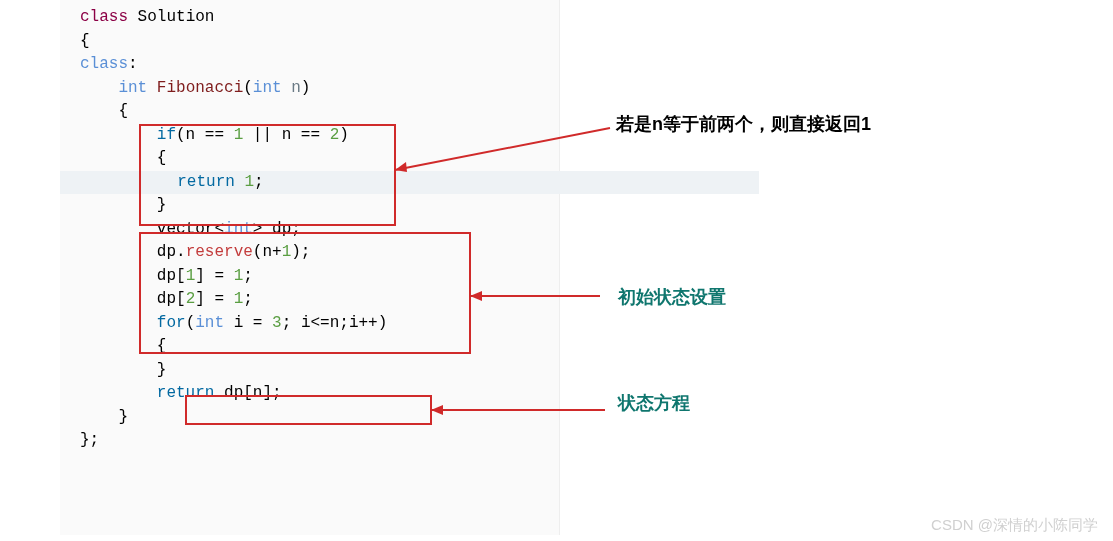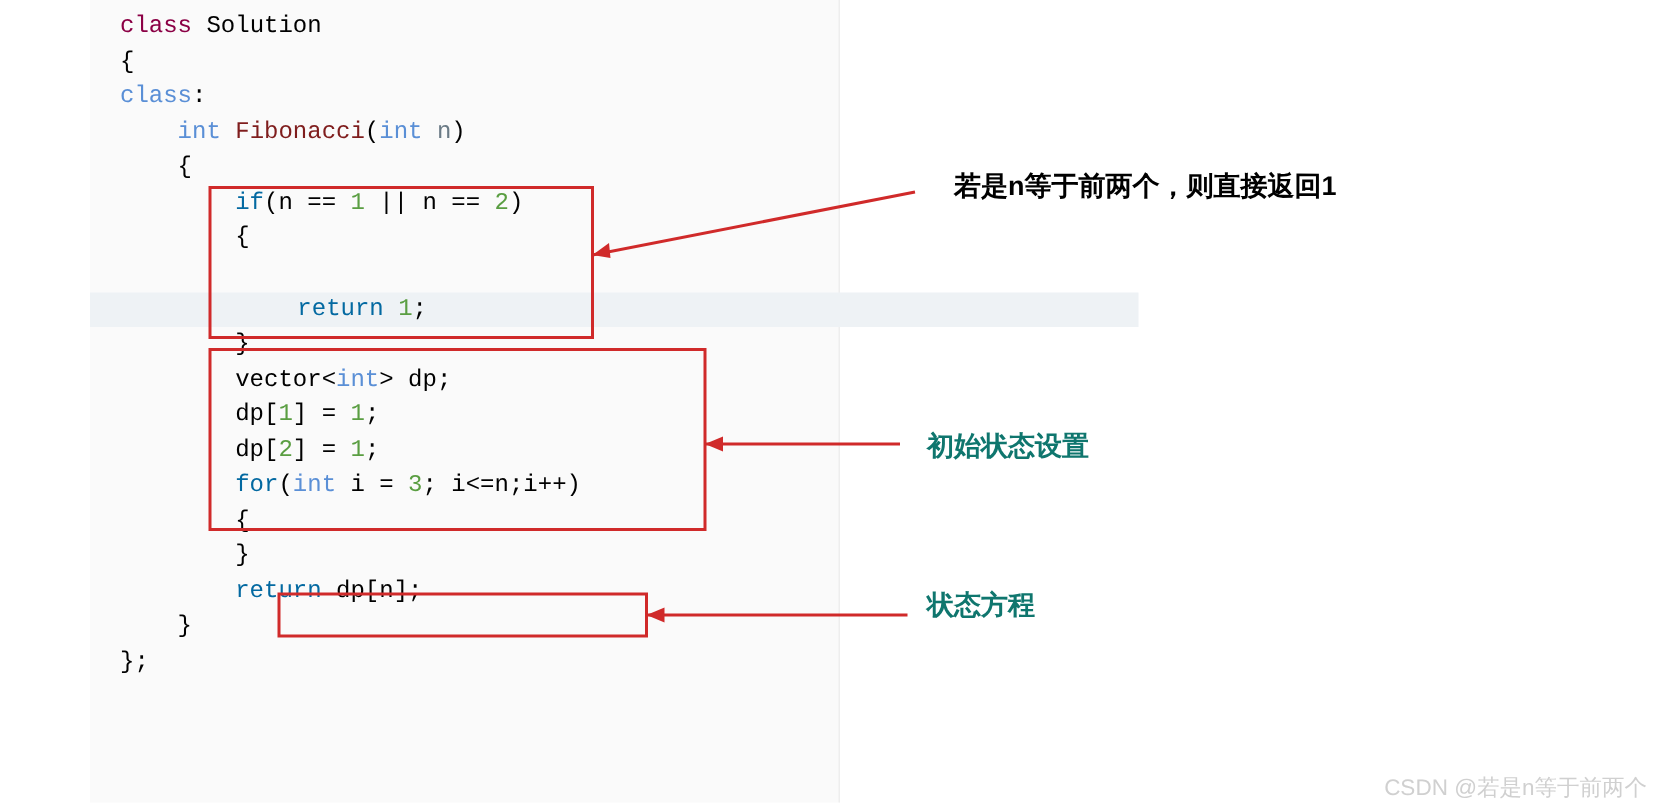--- a/index.html
+++ b/index.html
@@ -20,23 +20,22 @@
     padding: 6px 0 0 20px;
     line-height: 23.5px;
     background: #fafafa;
     border-right: 1px solid #eee;
     height: 535px;
   }
   .line { white-space: pre; }
   .highlight-line {
     background: #eef2f5;
     margin-left: -20px;
-    padding-left: 23px;
+    padding-left: 2px;
     margin-right: -200px;
-    margin-top: 24px;
   }
   .kw-class { color: #8b0045; }
   .type { color: #5a8fd6; }
   .kw-public { color: #5a8fd6; }
   .fn { color: #7f1d1d; }
   .kw-flow { color: #0369a1; }
   .num { color: #5a9e42; }
   .member { color: #c33c3c; }
   .param { color: #6a7a85; }
   .svg-layer {
@@ -69,20 +68,21 @@
   <div class="line"><span class="kw-class">class</span><span> Solution</span></div>
   <div class="line"><span>{</span></div>
   <div class="line"><span class="kw-public">class</span><span>:</span></div>
   <div class="line"><span class="type">    int</span><span class="fn"> Fibonacci</span><span>(</span><span class="type">int</span><span class="param"> n</span><span>)</span></div>
   <div class="line"><span>    {</span></div>
   <div class="line"><span class="kw-flow">        if</span><span>(n == </span><span class="num">1</span><span> || n == </span><span class="num">2</span><span>)</span></div>
   <div class="line"><span>        {</span></div>
   <div class="line highlight-line"><span class="kw-flow">            return</span><span> </span><span class="num">1</span><span>;</span></div>
   <div class="line"><span>        }</span></div>
   <div class="line"><span>        vector&lt;</span><span class="type">int</span><span>&gt; dp;</span></div>
+  <div class="line"><span>        dp.</span><span class="member">reserve</span><span>(n+</span><span class="num">1</span><span>);</span></div>
   <div class="line"><span>        dp[</span><span class="num">1</span><span>] = </span><span class="num">1</span><span>;</span></div>
   <div class="line"><span>        dp[</span><span class="num">2</span><span>] = </span><span class="num">1</span><span>;</span></div>
   <div class="line"><span class="kw-flow">        for</span><span>(</span><span class="type">int</span><span> i = </span><span class="num">3</span><span>; i&lt;=n;i++)</span></div>
   <div class="line"><span>        {</span></div>
   <div class="line"><span>        }</span></div>
   <div class="line"><span class="kw-flow">        return</span><span> dp[n];</span></div>
   <div class="line"><span>    }</span></div>
   <div class="line"><span>};</span></div>
 </div>
 
@@ -97,17 +97,17 @@
   <line x1="395" y1="170" x2="610" y2="128" stroke="#d02a2a" stroke-width="2"></line>
   <polygon points="395,170 407,172 406,162" fill="#d02a2a"></polygon>
 
   <line x1="470" y1="296" x2="600" y2="296" stroke="#d02a2a" stroke-width="2"></line>
   <polygon points="470,296 482,291 482,301" fill="#d02a2a"></polygon>
 
   <line x1="431" y1="410" x2="605" y2="410" stroke="#d02a2a" stroke-width="2"></line>
   <polygon points="431,410 443,405 443,415" fill="#d02a2a"></polygon>
 </svg>
 
-<div class="anno anno-black" style="left:636px; top:112px;">若是n等于前两个，则直接返回1</div>
+<div class="anno anno-black" style="left:616px; top:112px;">若是n等于前两个，则直接返回1</div>
 <div class="anno anno-red" style="left:618px; top:285px;">初始状态设置</div>
 <div class="anno anno-red" style="left:618px; top:391px;">状态方程</div>
 
-<div class="watermark">CSDN @若是n等于前两个</div>
+<div class="watermark">CSDN @深情的小陈同学</div>
 
 </body></html>

